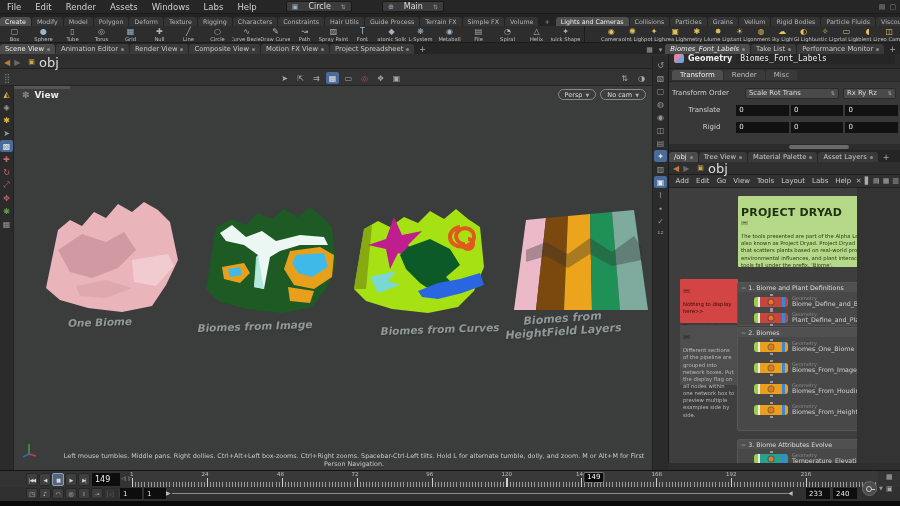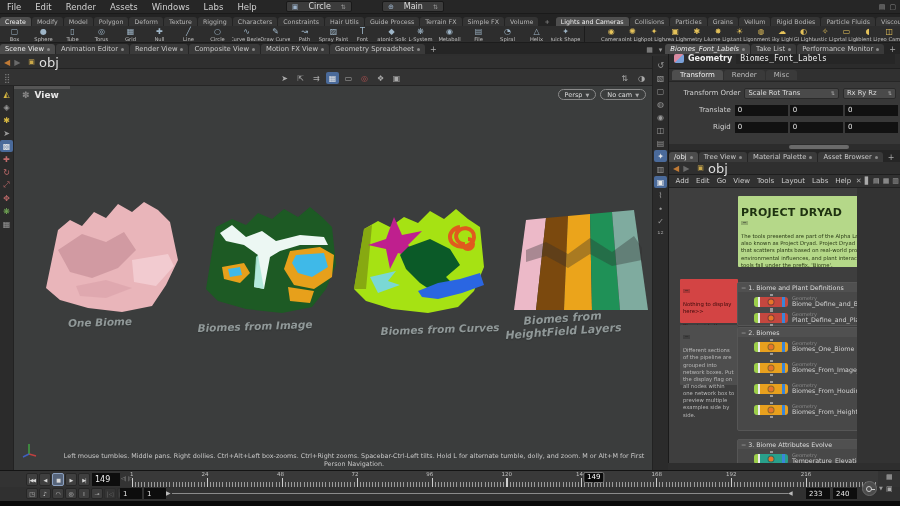--- a/index.html
+++ b/index.html
@@ -66,21 +66,21 @@
 #rpane{left:668px;top:36px;width:232px;height:427px;background:#333;border-left:1px solid #1a1a1a;overflow:hidden}
 .paramhdr{height:20px;background:#2b2b2b;border-bottom:1px solid #1f1f1f;display:flex;align-items:center;gap:4px;padding:0 5px}
 .geoico{width:10px;height:9px;background:linear-gradient(135deg,#d88aa0 50%,#7aa0d8 50%);border-radius:2px}
 .paramtype{font-size:8px;font-weight:bold;color:#eee}
 .paramname{font-size:8px;color:#f0f0f0;font-family:"DejaVu Sans Mono",monospace;background:#262626;padding:1px 4px;flex:1}
 .ptabs{height:13px;background:#303030;display:flex;align-items:center;padding-left:3px;border-bottom:1px solid #262626}
 .ptb{font-size:7px;color:#bbb;background:#3a3a3a;border-radius:3px 3px 0 0;padding:1px 8px;margin-right:1px}
 .ptb.active{background:#4e4e4e;color:#eee}
 .params{background:#383838;padding:4px 0 2px;position:relative;height:62px}
 .prow{display:flex;align-items:center;height:14px;margin-bottom:3px}
-.plabel{width:80px;text-align:right;font-size:7px;color:#cfcfcf;padding-right:4px;white-space:nowrap}
+.plabel{width:80px;text-align:right;font-size:7px;color:#cfcfcf;padding-right:16px;white-space:nowrap}
 .pfield{width:64px;height:11px;background:#111;color:#e8e8e8;font-size:7px;display:flex;align-items:center;padding:0 3px;margin-right:2px}
 .pdrop{height:11px;background:#4a4a4a;border:1px solid #2a2a2a;border-radius:2px;color:#ddd;font-size:6.8px;display:flex;align-items:center;justify-content:space-between;padding:0 3px;margin-right:4px}
 .pdrop .ud{font-size:5px;color:#aaa}
 .pscroll{height:6px;background:#2c2c2c;position:relative}
 .pscroll .thumb{position:absolute;left:120px;top:1px;width:60px;height:4px;background:#6a6a6a;border-radius:2px}
 .ptabs2{height:12px;background:#252525;display:flex;align-items:flex-end}
 .netmenu{height:13px;background:#313131;display:flex;align-items:center;font-size:7px;color:#ccc;gap:1px;border-bottom:1px solid #222;padding:0 3px}
 .netmenu .mi{padding:0 3.5px}
 .netmenu .icons{margin-left:auto;display:flex;gap:3px;color:#aaa;font-size:7px}
 #netcanvas{position:relative;width:188px;height:281px;background:#3e3e3e;overflow:hidden}
@@ -357,21 +357,21 @@
       </span>
       <span class="ptab">
         <span>Composite View</span>
         <span class="dot"></span>
       </span>
       <span class="ptab">
         <span>Motion FX View</span>
         <span class="dot"></span>
       </span>
       <span class="ptab">
-        <span>Geometry Spreadsheet</span>
+        <span>Project Spreadsheet</span>
         <span class="dot"></span>
       </span>
     </span>
   <span class="ptplus">+</span>
   <span style="margin-left:auto;display:flex;align-items:flex-end">
     <span class="ptico">▦</span>
     <span class="ptico">▾</span>
     <span style="display:flex;align-items:flex-end">
 
     <span class="ptab italic active">
@@ -577,21 +577,21 @@
         </span>
         <span class="ptab">
           <span>Tree View</span>
           <span class="dot"></span>
         </span>
         <span class="ptab">
           <span>Material Palette</span>
           <span class="dot"></span>
         </span>
         <span class="ptab">
-          <span>Asset Browser</span>
+          <span>Asset Layers</span>
           <span class="dot"></span>
         </span>
       </span>
     <span class="ptplus">+</span>
   </div>
   <div class="pathbar">
     <span class="pb-back">◀</span>
     <span class="pb-fwd">▶</span>
     <span class="pb-ico">▣</span>
     <span class="pb-path">obj</span>

